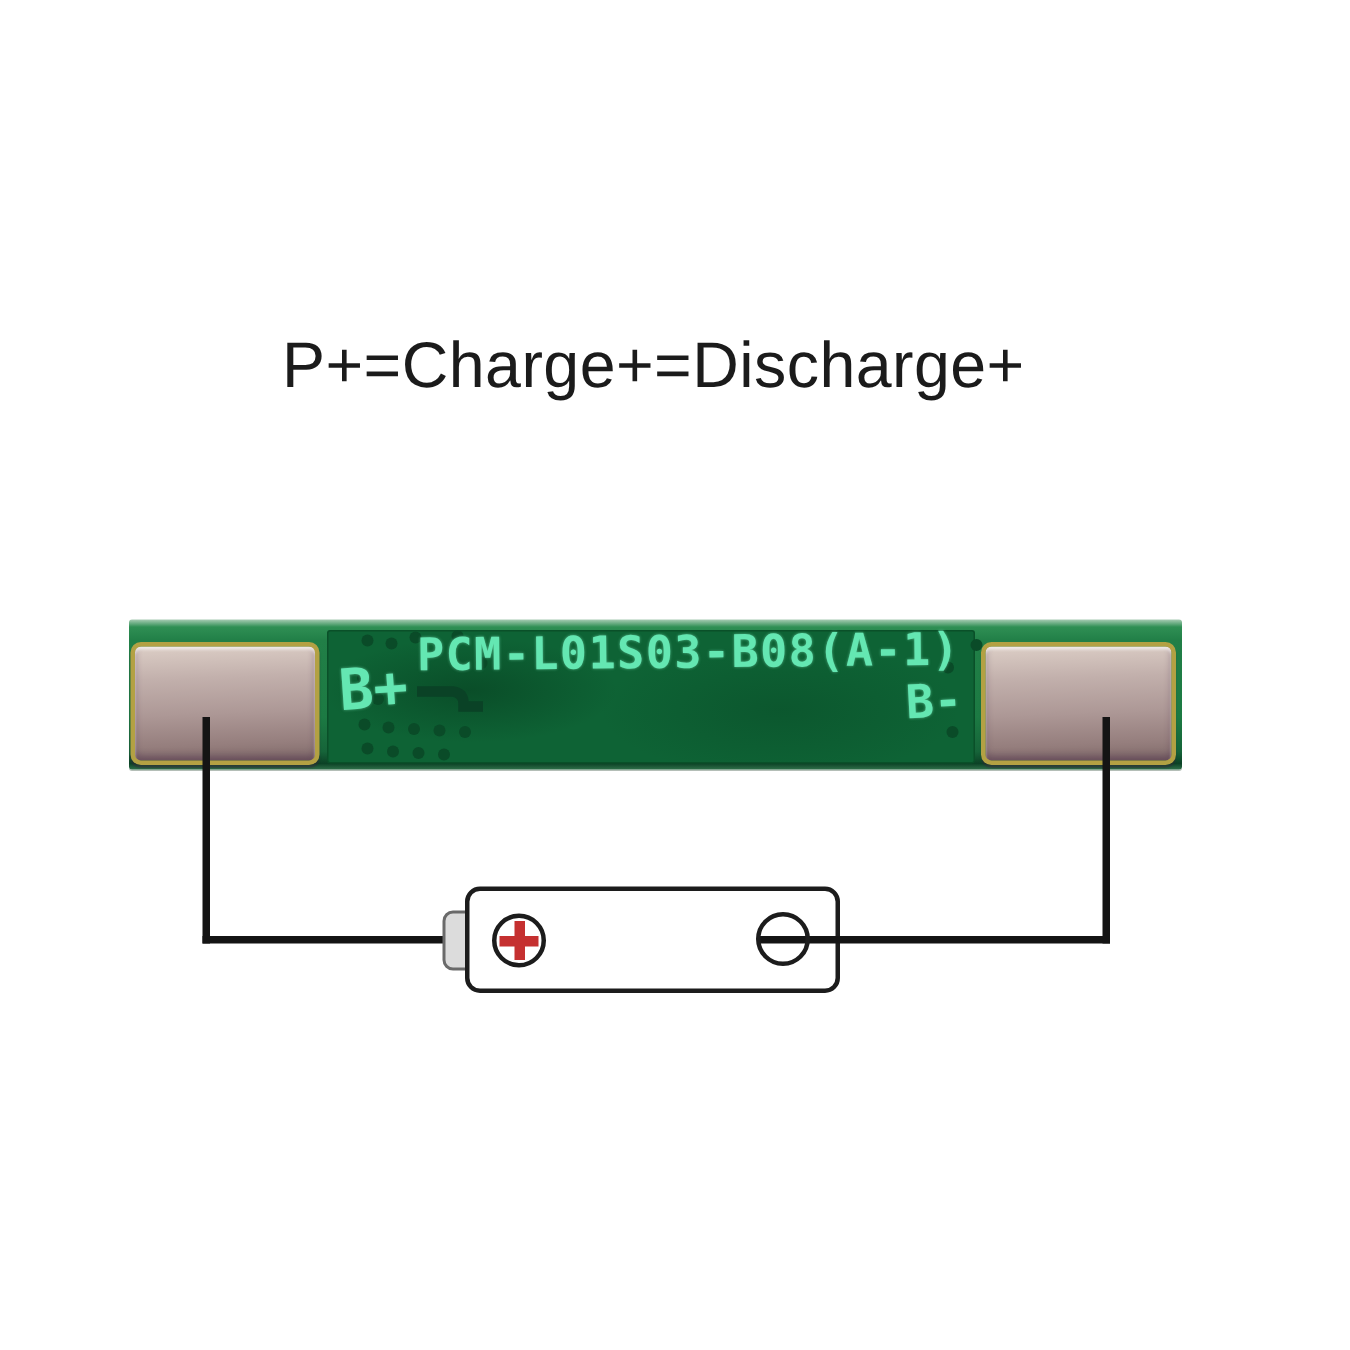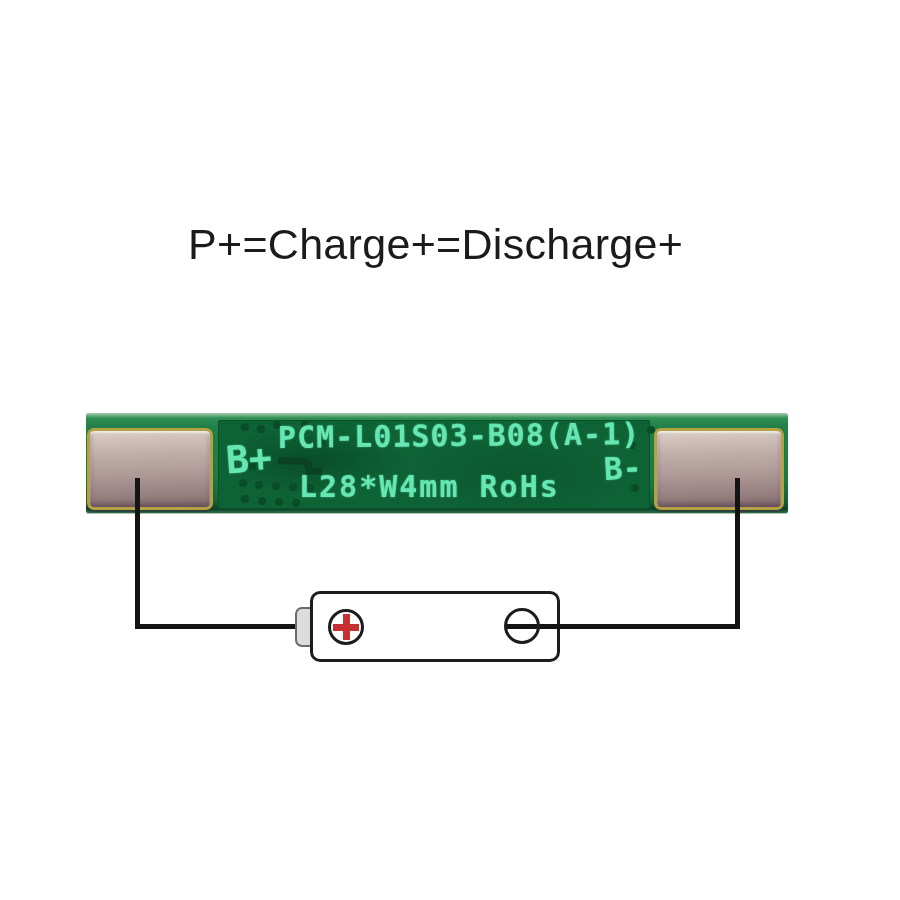--- a/index.html
+++ b/index.html
@@ -90,21 +90,20 @@
   </div>
 
   <div class="board">
     <div class="inner-rect">
       <div class="via-dots" style="position:absolute;left:-132px;top:-7px;"></div>
     </div>
     <svg class="trace-svg" width="702" height="100">
       <path d="M192,48 h24 q7,1 7,8 v2 h13" fill="none" stroke="#0a4226" stroke-width="7"></path>
     </svg>
     <div class="silk silk-model">PCM-L01S03-B08(A-1)</div>
-    <div class="silk silk-size">L28*W4mm RoHs</div>
     <div class="silk silk-bplus">B+</div>
     <div class="silk silk-bminus">B-</div>
   </div>
 
   <div class="tab tab-left"></div>
   <div class="tab tab-right"></div>
 
   <div class="wire wire-left-v"></div>
   <div class="wire wire-left-h"></div>
   <div class="wire wire-right-v"></div>

